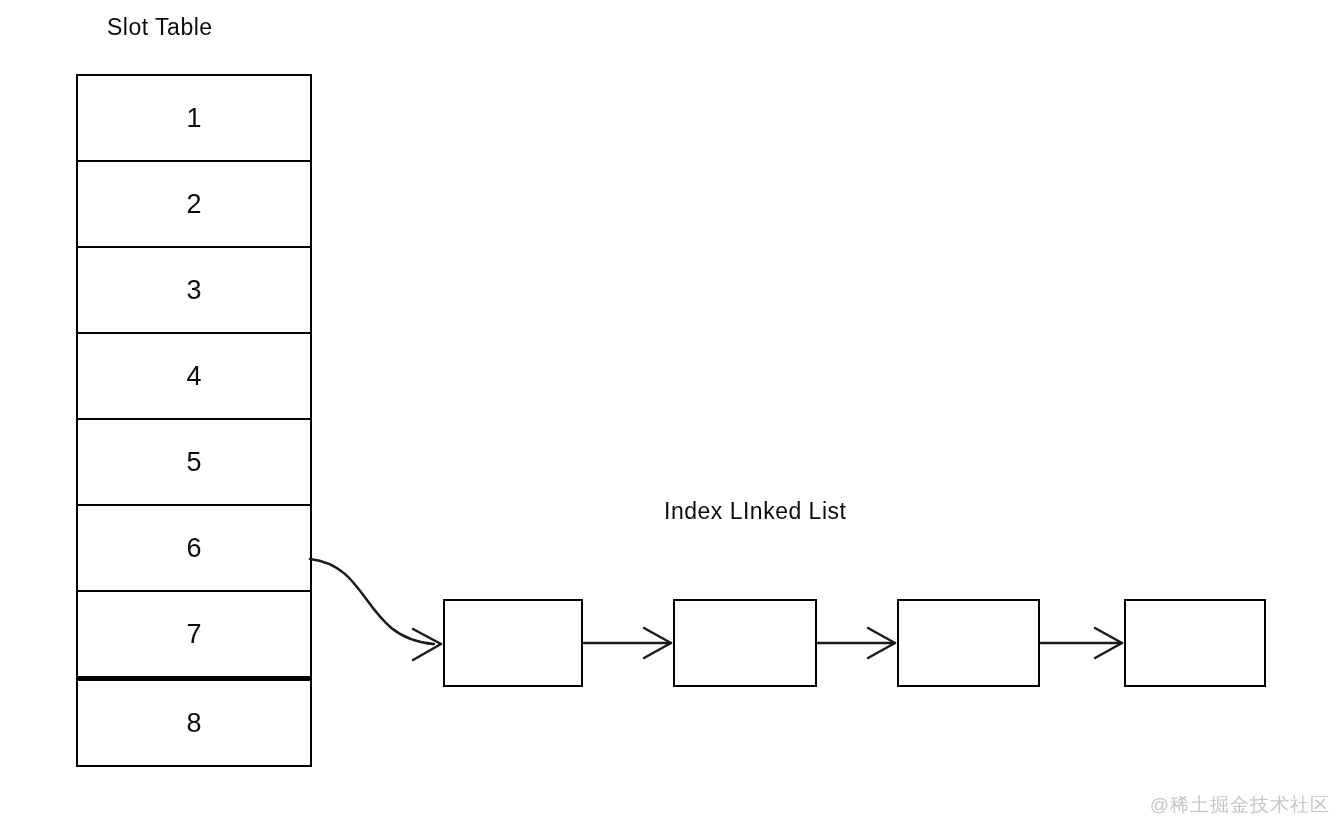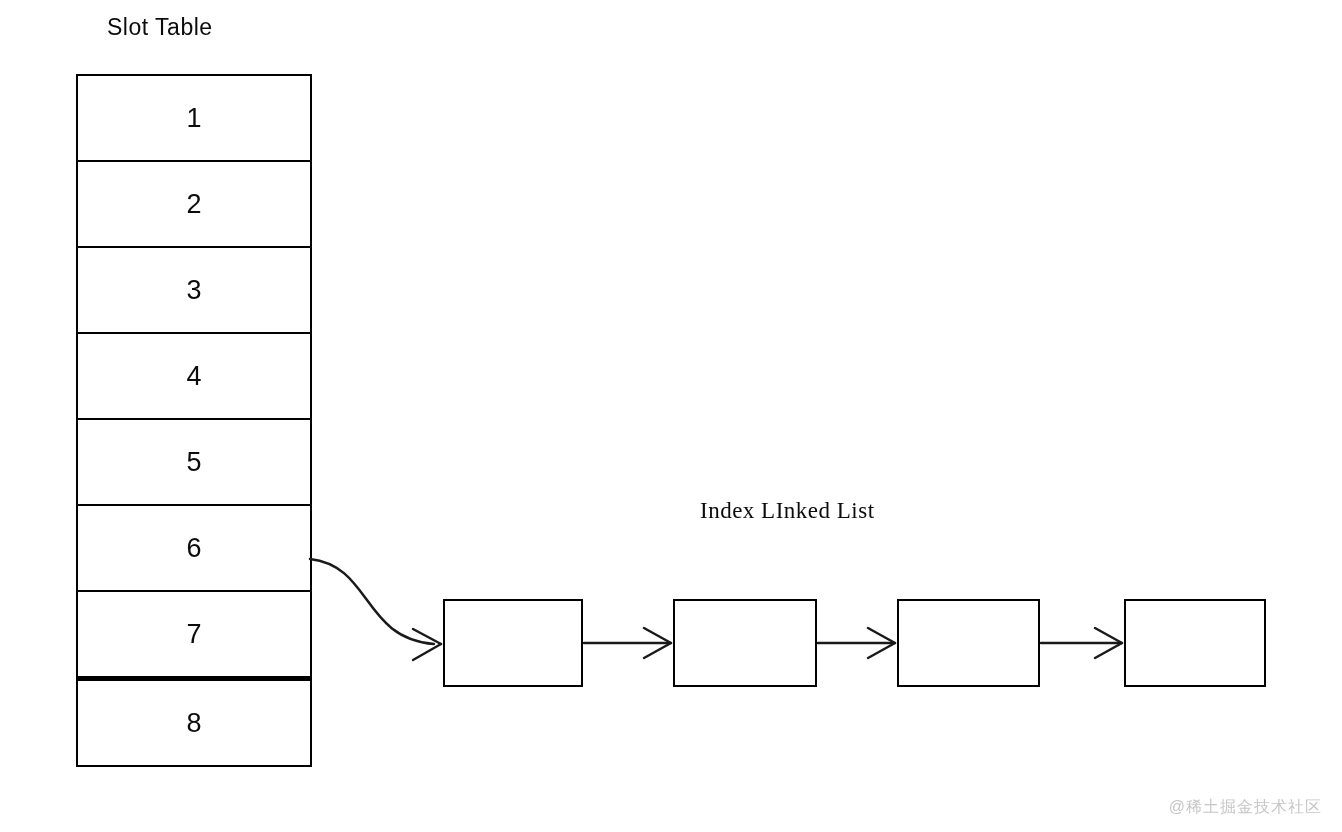--- a/index.html
+++ b/index.html
@@ -20,23 +20,22 @@
     color: #0c0c0c;
     font-size: 23px;
     letter-spacing: 0.5px;
     white-space: nowrap;
   }
   .slot-title {
     left: 107px;
     top: 14px;
   }
   .list-title {
-    left: 700px;
+    left: 664px;
     top: 498px;
-    font-family: Liberation Serif, serif;
   }
   .slot-table {
     position: absolute;
     left: 76px;
     top: 74px;
     width: 236px;
   }
   .slot {
     box-sizing: border-box;
     width: 236px;
@@ -69,23 +68,23 @@
   .ll-node.n2 { left: 897px;  width: 143px; }
   .ll-node.n3 { left: 1124px; width: 142px; }
   svg.arrows {
     position: absolute;
     left: 0;
     top: 0;
     pointer-events: none;
   }
   .watermark {
     position: absolute;
-    right: 20px;
+    right: 12px;
     bottom: 14px;
-    font-size: 16px;
+    font-size: 19px;
     color: #c6c6c6;
     letter-spacing: 1px;
     white-space: nowrap;
   }
 </style>
 </head>
 <body>
 
 <div class="canvas">
 

